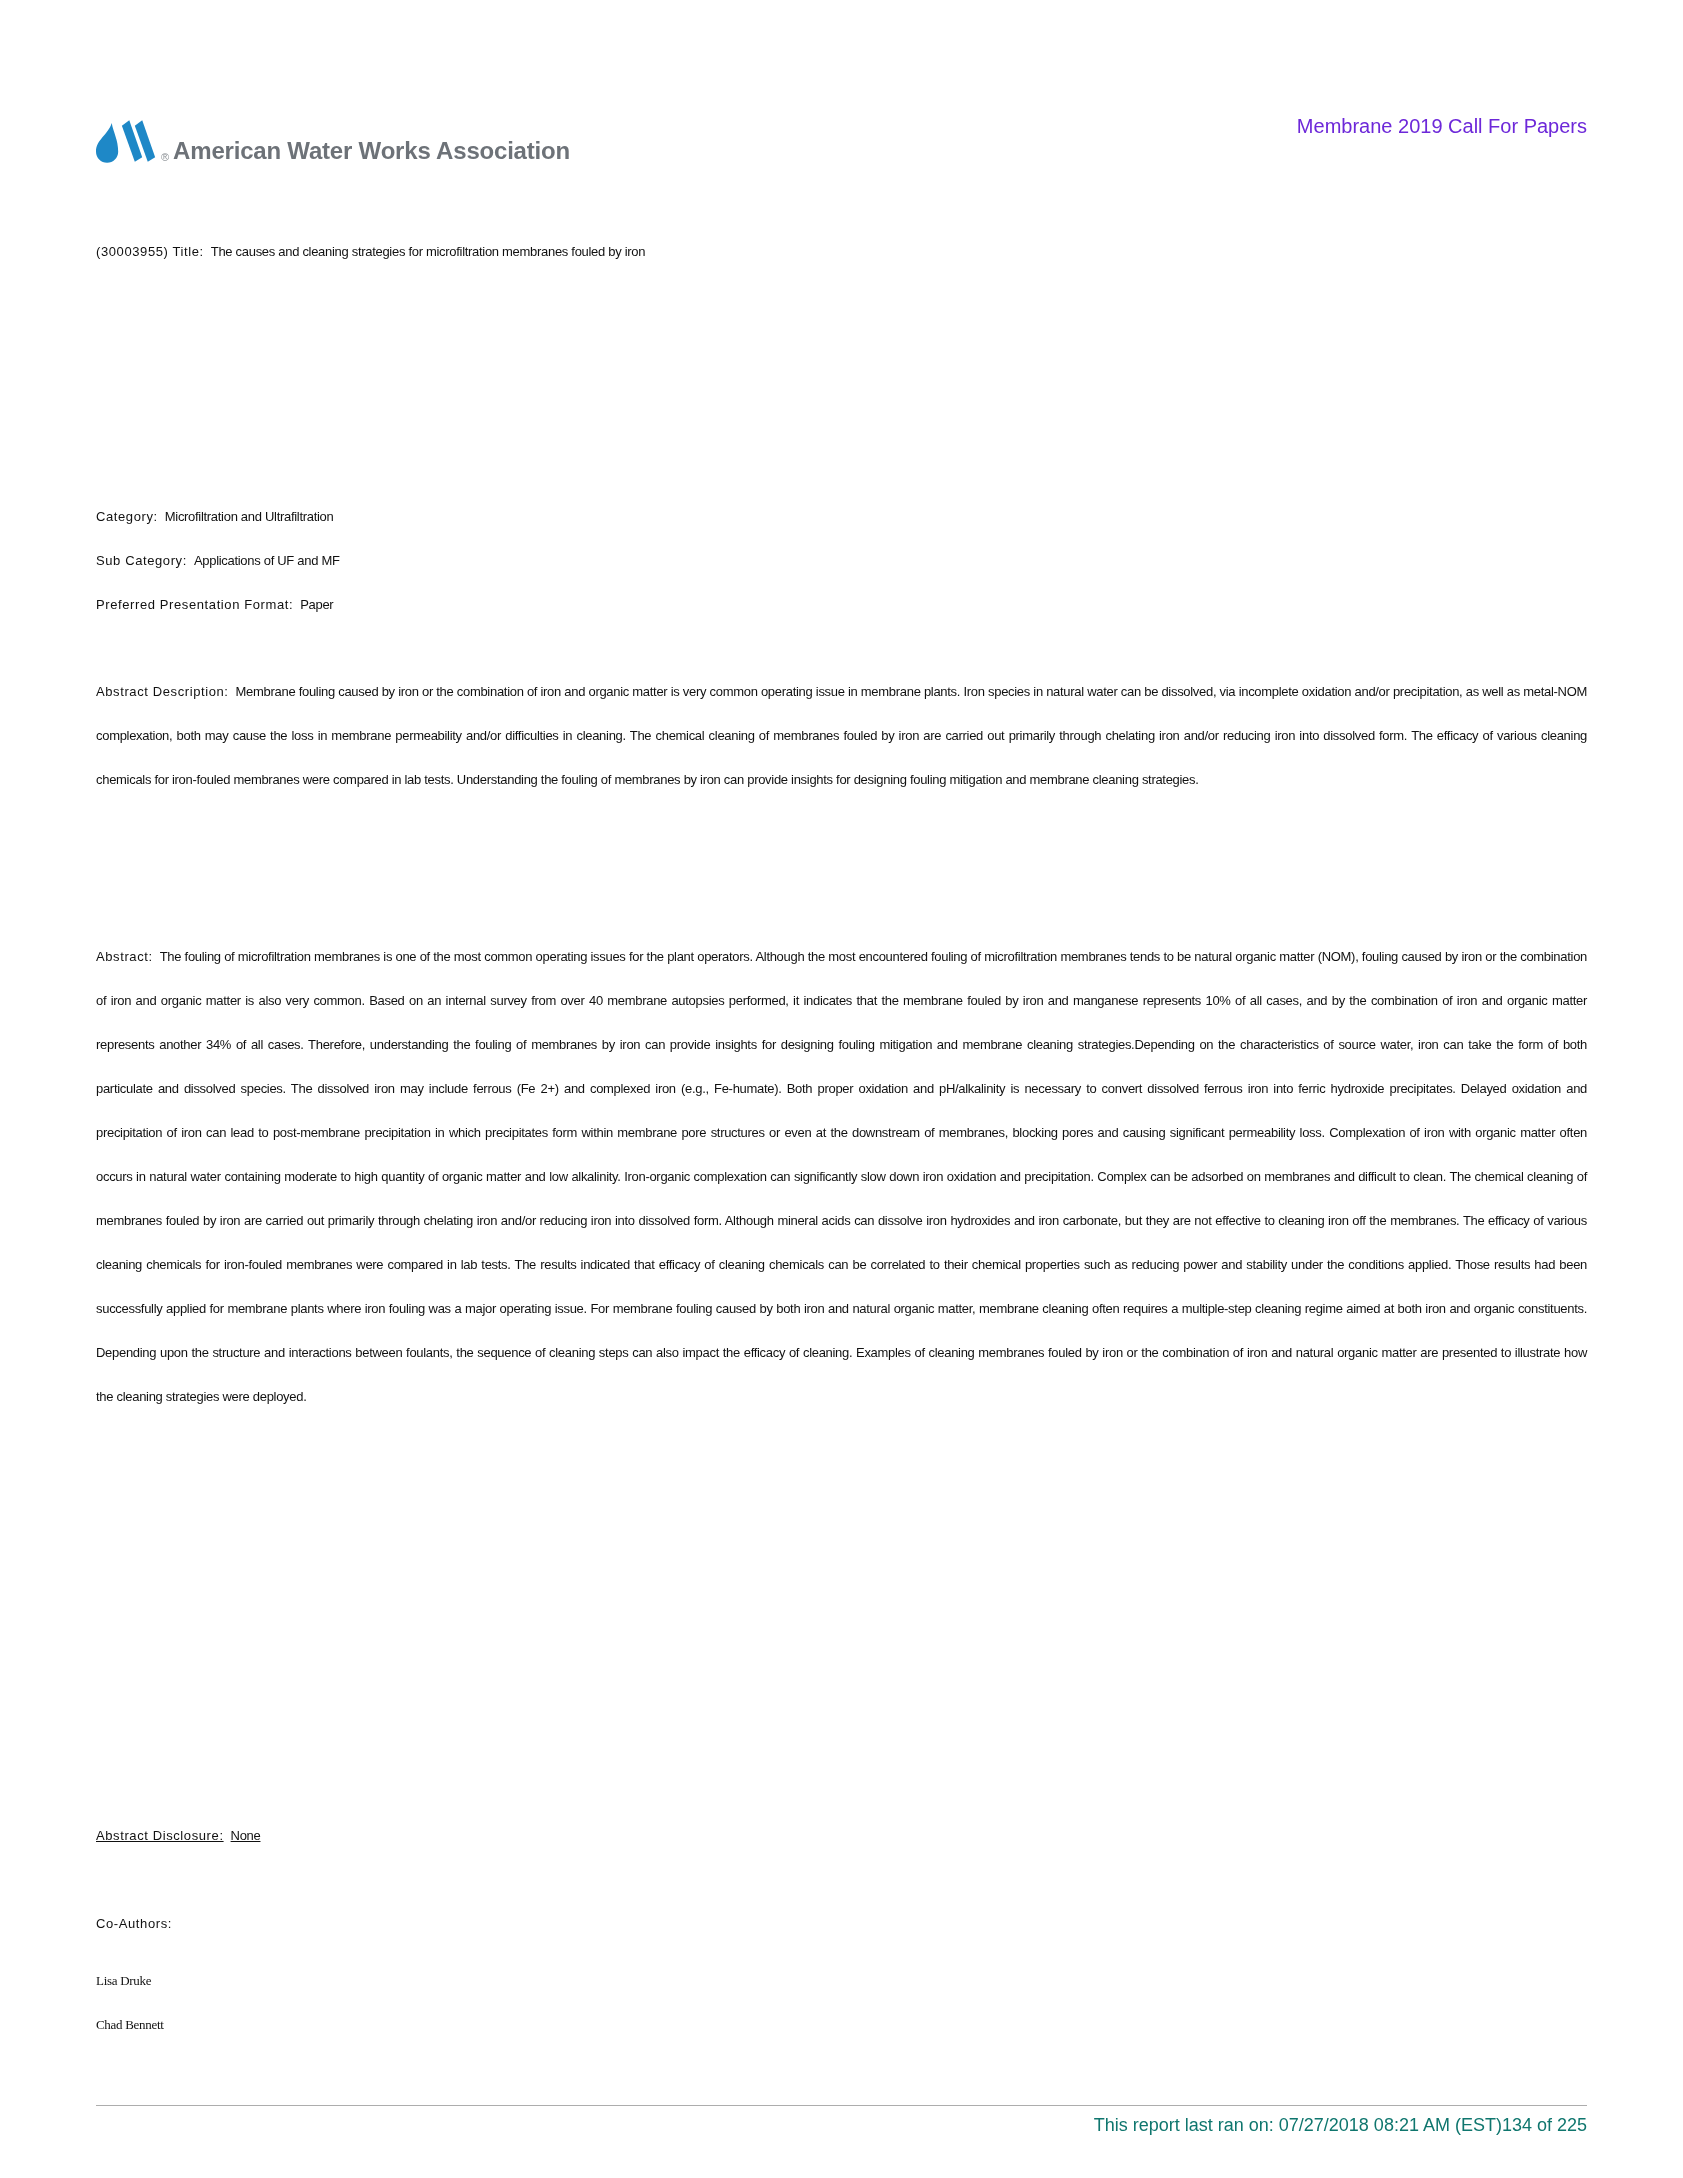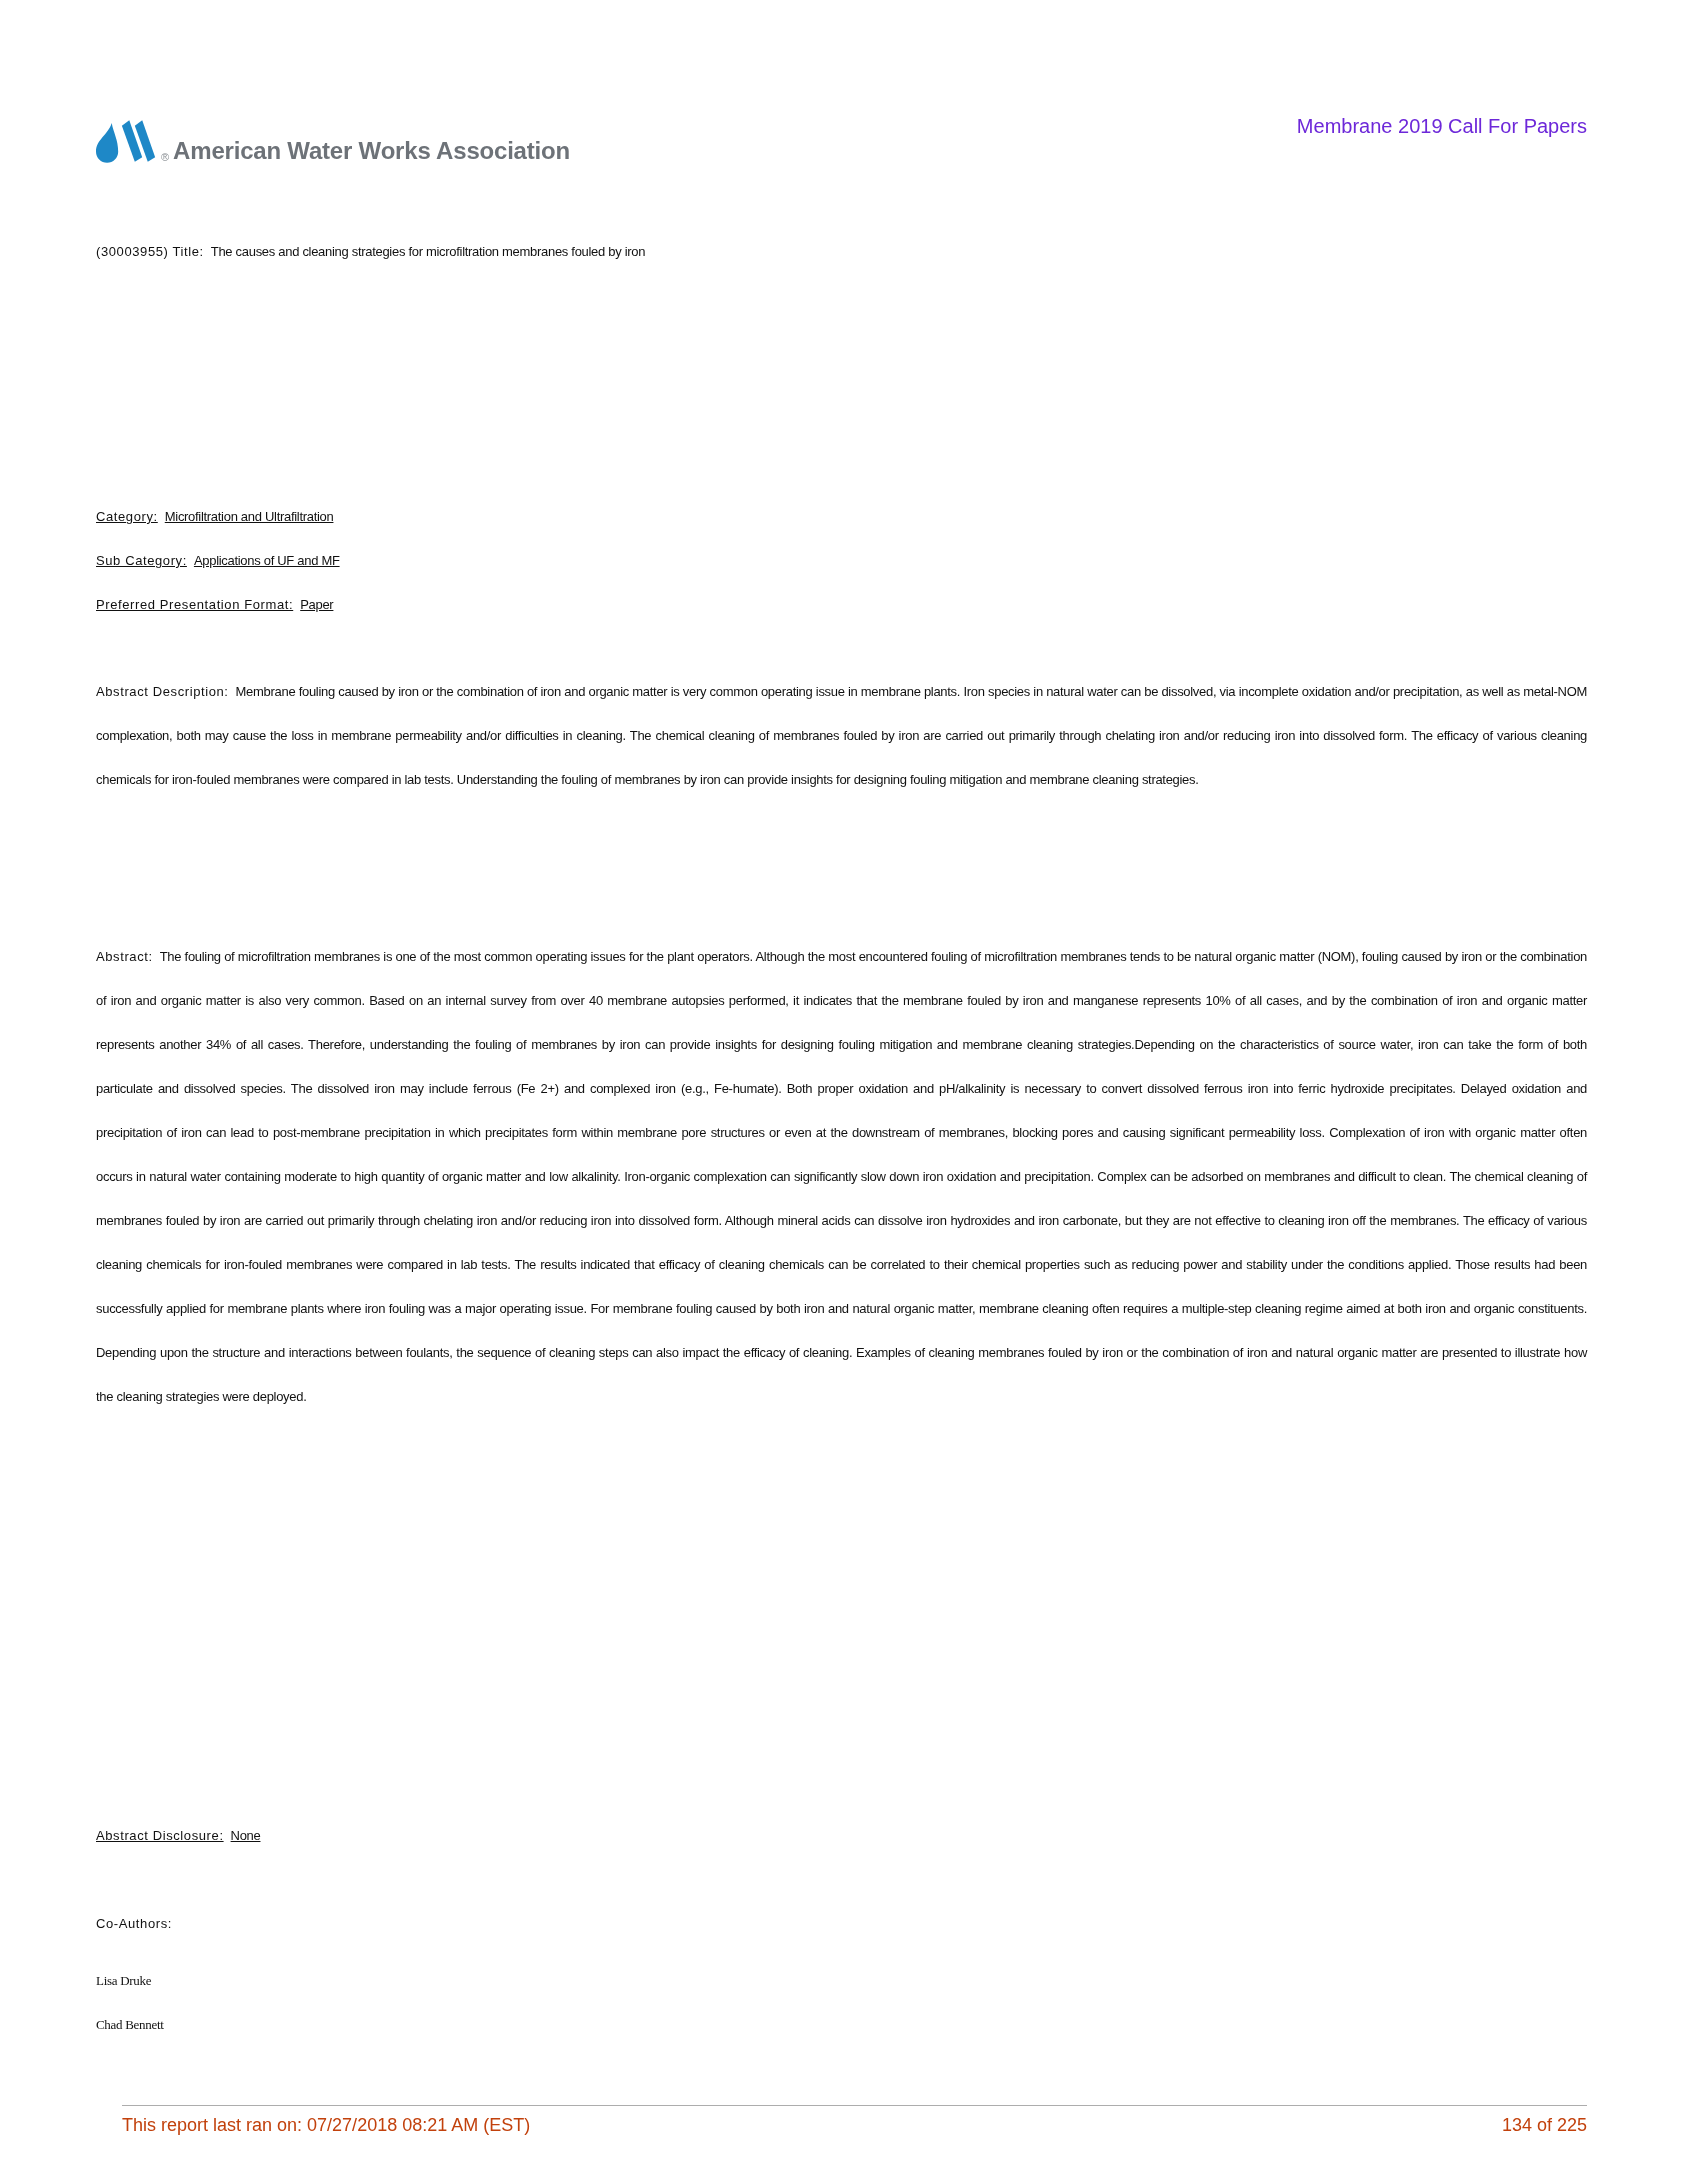--- a/index.html
+++ b/index.html
@@ -24,34 +24,34 @@
     letter-spacing: -0.2px; margin-bottom: 1px; white-space: nowrap;
   }
   .report-title { font-size: 20px; color: #6d28d9; margin-top: 4px; white-space: nowrap; }
 
   
   .line, .para { font-size: 13px; line-height: 44px; letter-spacing: -0.3px; }
   .para { text-align: justify; }
   .label { letter-spacing: 0.6px; margin-right: 7px; }
   .title-line { top: 230px; }
   .info1 { top: 319px; }
-  .info2 { top: 495px; text-decoration: underline; }
+  .info2 { top: 495px; }
   .absdesc { top: 670px; }
   .abstract { top: 935px; }
   .disclosure { top: 1814px; text-decoration: underline; }
   .coauthors { top: 1902px; }
   .coauthor-names { margin-top: 13px; font-family: Liberation Serif, serif; }
 
   
   .footer {
     top: 2105px;
     border-top: 1px solid #adadad;
     padding-top: 9px;
-    display: flex; justify-content: space-between;
-    font-size: 18px; color: #c2410c; margin-left: 26px;
+    display: flex; justify-content: flex-end;
+    font-size: 18px; color: #0f766e;
   }
 </style>
 </head>
 <body>
 
 <div class="page">
 
   <div class="abs header">
     <div class="logo-block">
       <svg class="logo-mark" width="61" height="49" viewBox="0 0 66 52" aria-hidden="true">

